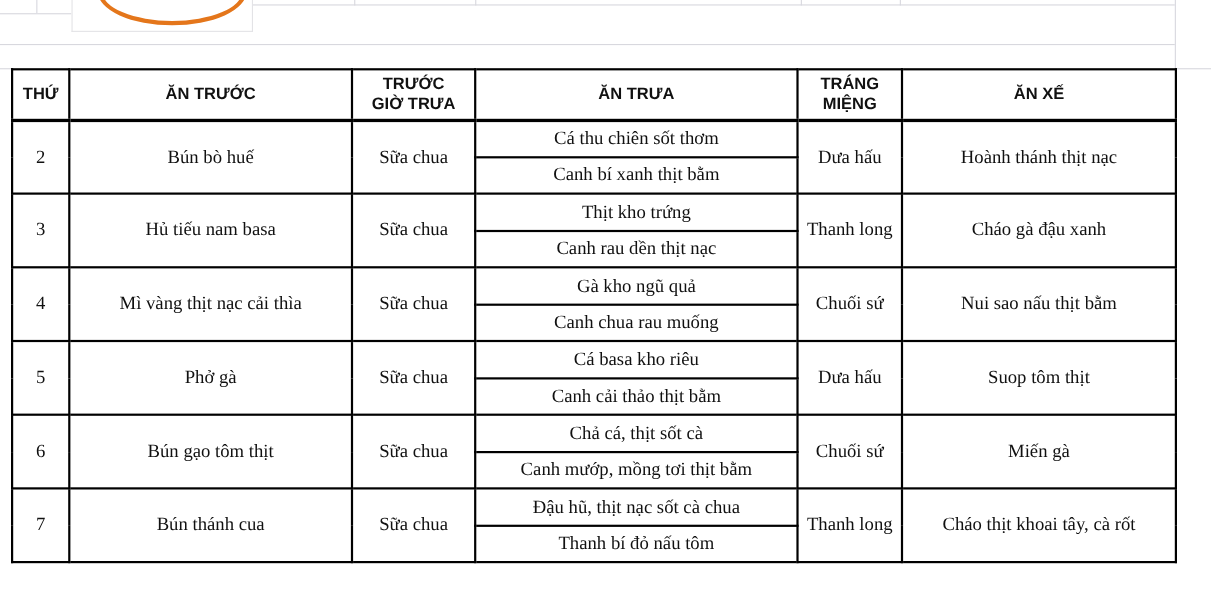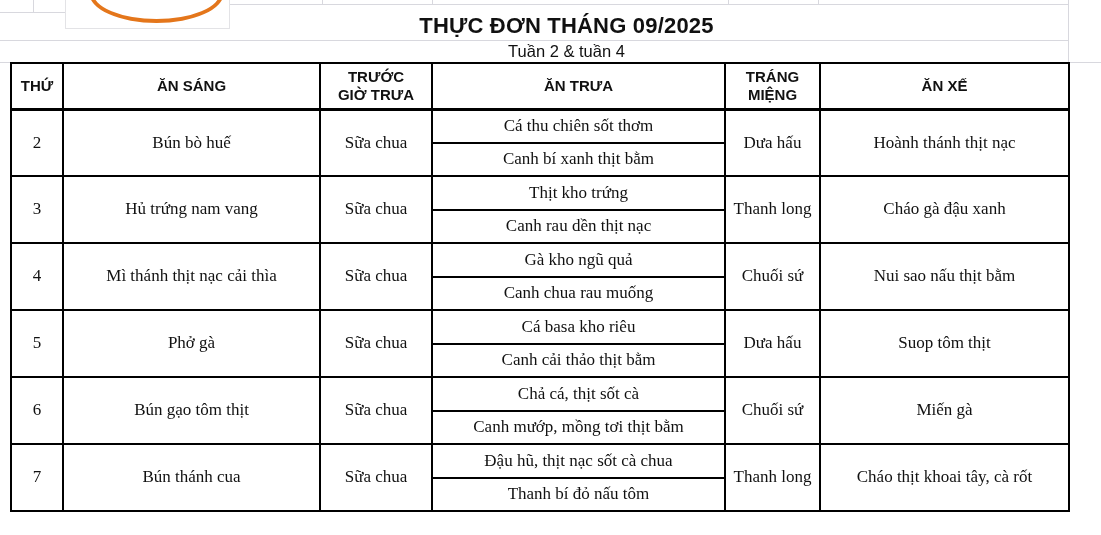--- a/index.html
+++ b/index.html
@@ -68,36 +68,34 @@
   <div class="gl v" style="left:33px; top:0; height:12px;"></div>
   <div class="gl h" style="left:0; top:12px; width:65px;"></div>
   <div class="gl h" style="left:0; top:40px; width:1068px;"></div>
   <div class="gl h" style="left:0; top:62px; width:12px;"></div>
   <div class="gl h" style="left:1068px; top:62px; width:33px;"></div>
 
   <div class="logo-box">
     <div class="logo-arc"></div>
   </div>
 
-  <div class="sheet-title">THỰC ĐƠN THÁNG 09/2025</div>
-  <div class="sheet-subtitle">Tuần 2 &amp; tuần 4</div>
 
   <table class="menu">
     <colgroup>
       <col style="width:52px">
         <col style="width:257px">
         <col style="width:112px">
       <col style="width:293px">
         <col style="width:95px">
         <col style="width:249px">
     </colgroup>
     <tbody>
       <tr class="hdr">
         <th>THỨ</th>
-        <th>ĂN SÁNG</th>
+        <th>ĂN TRƯỚC</th>
         <th>TRƯỚC
 GIỜ TRƯA</th>
         <th>ĂN TRƯA</th>
         <th>TRÁNG
 MIỆNG</th>
         <th>ĂN XẾ</th>
       </tr>
 
       <tr class="half">
         <td rowspan="2">2</td>
@@ -106,33 +104,33 @@
         <td>Cá thu chiên sốt thơm</td>
         <td rowspan="2">Dưa hấu</td>
         <td rowspan="2">Hoành thánh thịt nạc</td>
       </tr>
       <tr class="half">
         <td>Canh bí xanh thịt bằm</td>
       </tr>
 
       <tr class="half">
         <td rowspan="2">3</td>
-        <td rowspan="2">Hủ trứng nam vang</td>
+        <td rowspan="2">Hủ tiếu nam basa</td>
         <td rowspan="2">Sữa chua</td>
         <td>Thịt kho trứng</td>
         <td rowspan="2">Thanh long</td>
         <td rowspan="2">Cháo gà đậu xanh</td>
       </tr>
       <tr class="half">
         <td>Canh rau dền thịt nạc</td>
       </tr>
 
       <tr class="half">
         <td rowspan="2">4</td>
-        <td rowspan="2">Mì thánh thịt nạc cải thìa</td>
+        <td rowspan="2">Mì vàng thịt nạc cải thìa</td>
         <td rowspan="2">Sữa chua</td>
         <td>Gà kho ngũ quả</td>
         <td rowspan="2">Chuối sứ</td>
         <td rowspan="2">Nui sao nấu thịt bằm</td>
       </tr>
       <tr class="half">
         <td>Canh chua rau muống</td>
       </tr>
 
       <tr class="half">

